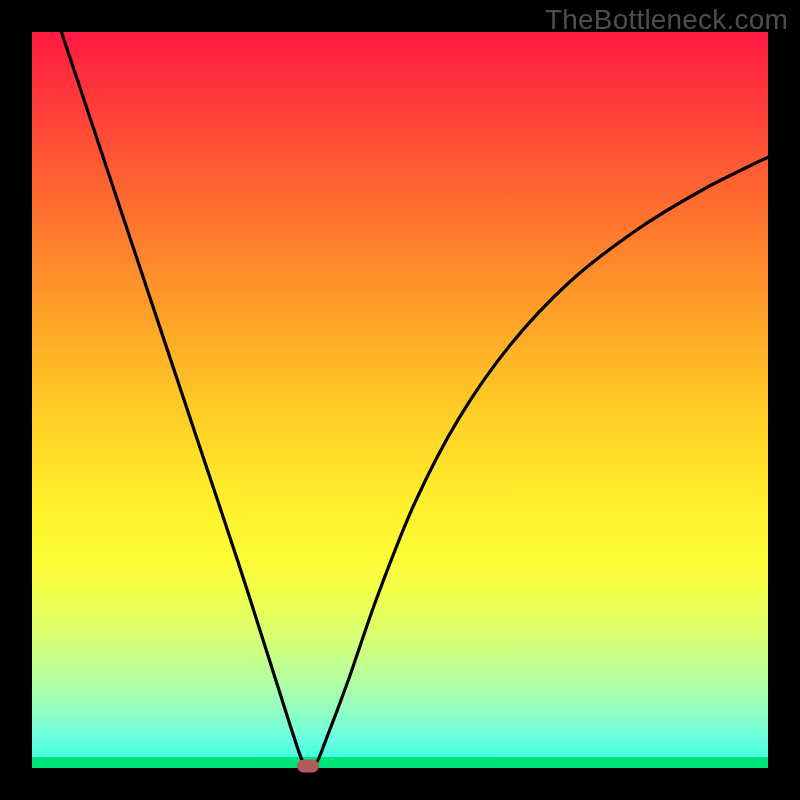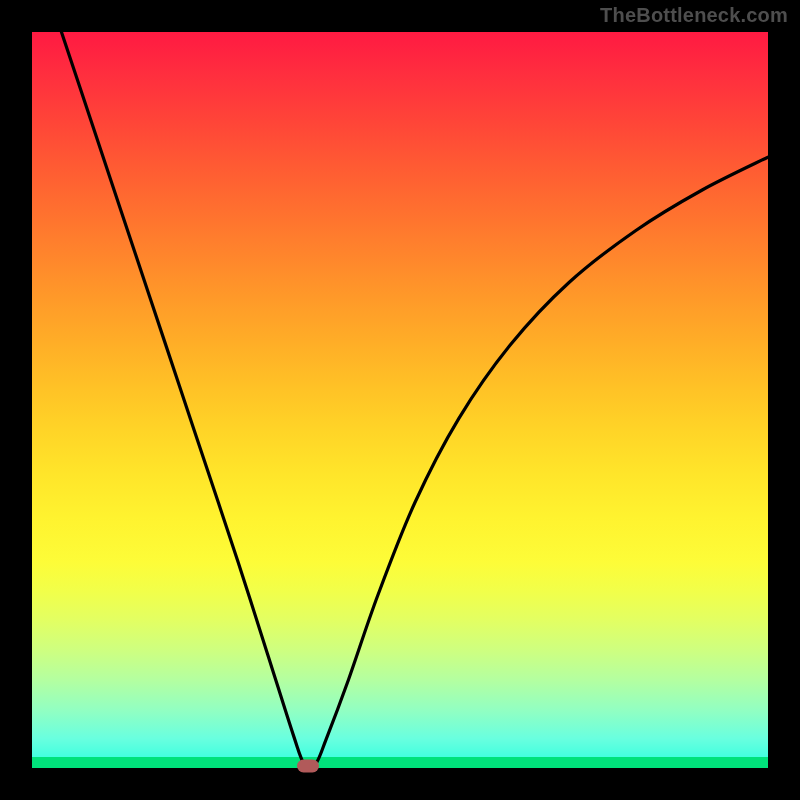--- a/index.html
+++ b/index.html
@@ -8,22 +8,22 @@
     width: 800px;
     height: 800px;
     background: #000;
     position: relative;
   }
   .watermark {
     position: absolute;
     top: 4px;
     right: 12px;
     color: #4e4e4e;
-    font-size: 20px;
-    font-weight: 700;
+    font-size: 28px;
+    font-weight: 400;
     letter-spacing: 0.2px;
     z-index: 5;
   }
   .plot {
     position: absolute;
     left: 32px;
     top: 32px;
     width: 736px;
     height: 736px;
     background: linear-gradient(to bottom,

